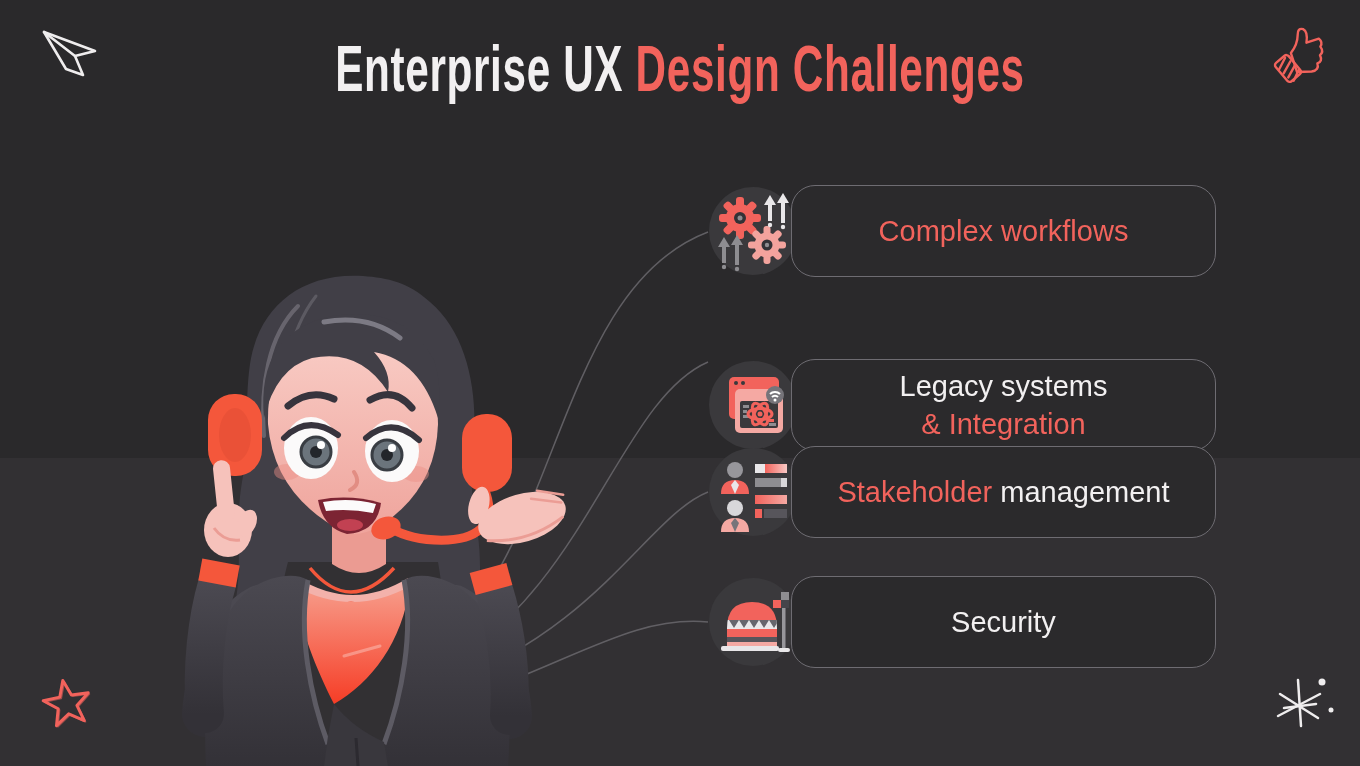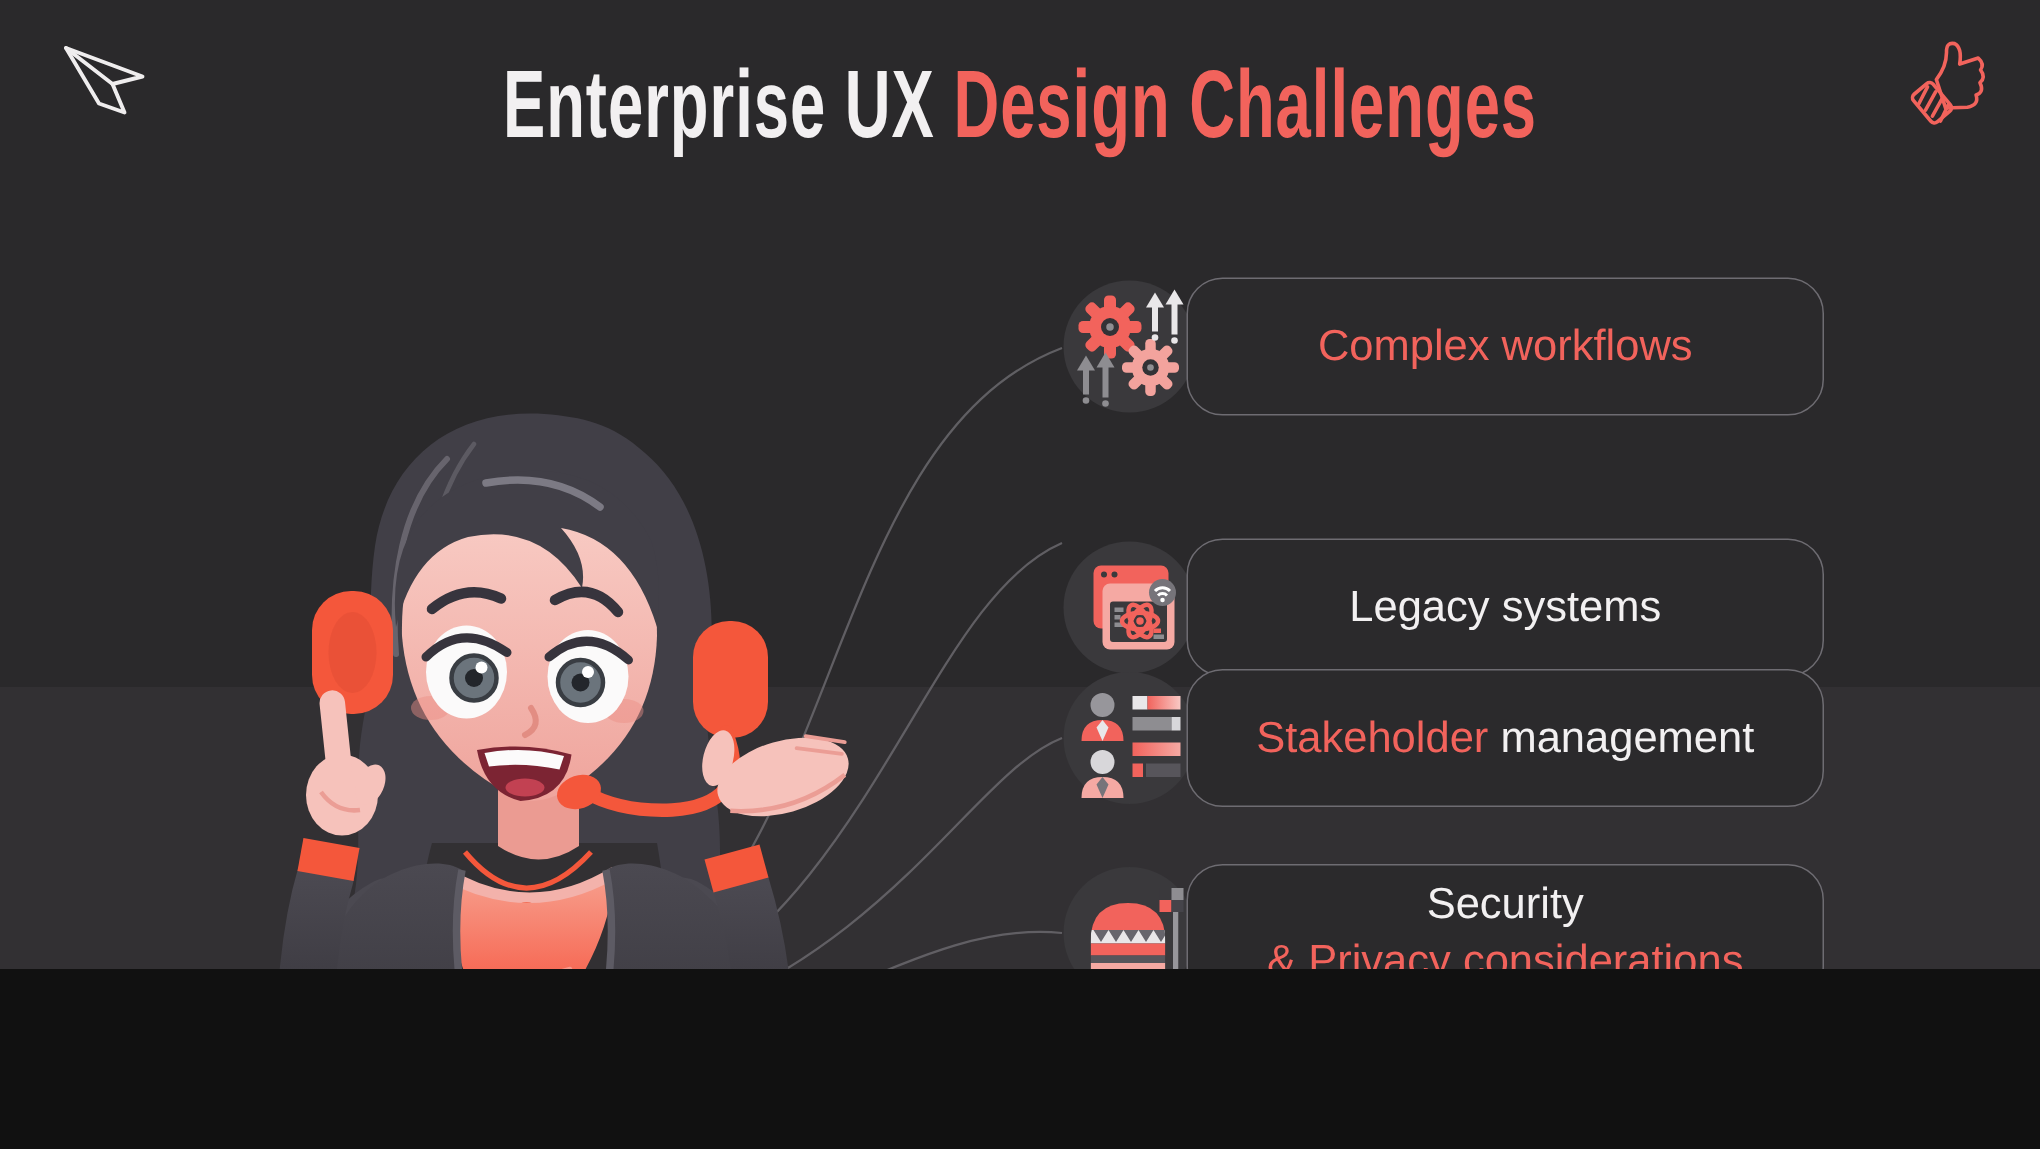--- a/index.html
+++ b/index.html
@@ -8,21 +8,21 @@
     --accent:#f2635c;
     --white:#f2f0f1;
     --circle:#3a393c;
     --card-border:#6e6c72;
     --card-bg:#2b2a2c;
     --connector:#6a686d;
   }
   *{margin:0;padding:0;box-sizing:border-box;}
   html,body{background:#111;}
   .stage{
-    position:relative;width:1360px;height:646px;overflow:hidden;
+    position:relative;width:1360px;height:766px;overflow:hidden;
     background:var(--bg-top);
     font-family:"Liberation Sans",sans-serif;
   }
   .band{
     position:absolute;left:0;top:458px;width:1360px;height:308px;
     background:var(--bg-band);
   }
   .connectors{position:absolute;left:0;top:0;width:1360px;height:766px;pointer-events:none;}
   .title{
     position:absolute;left:0;top:26px;width:1360px;text-align:center;
@@ -268,20 +268,21 @@
         <g>
           <circle cx="66" cy="34" r="9" fill="#76747a"></circle>
           <path d="M61,33 a7,7 0 0 1 10,0" stroke="#ffffff" stroke-width="2" fill="none"></path>
           <path d="M63,36 a4.2,4.2 0 0 1 6,0" stroke="#ffffff" stroke-width="2" fill="none"></path>
           <circle cx="66" cy="39" r="1.5" fill="#ffffff"></circle>
         </g>
       </svg>
     </div>
     <div class="card">
       <div class="card-line"><span class="seg-white">Legacy systems</span></div>
+      <div class="card-line"><span class="seg-accent">&amp; Integration</span></div>
     </div>
   </div>
 
   <div class="row row3">
     <div class="icon-circle">
       <svg width="88" height="88" viewBox="0 0 88 88">
         <defs>
           <linearGradient id="barG1" x1="0" y1="0" x2="1" y2="0">
               <stop offset="0" stop-color="#f2635c"></stop>
               <stop offset="1" stop-color="#f8c9c5"></stop>
@@ -339,21 +340,20 @@
           <rect x="64" y="14" width="8" height="8" fill="#3a393c"></rect>
             <rect x="72" y="14" width="8" height="8" fill="#8e8d91"></rect>
           <rect x="64" y="22" width="8" height="8" fill="#f2635c"></rect>
             <rect x="72" y="22" width="8" height="8" fill="#45444a"></rect>
         </g>
         <rect x="69" y="70" width="12" height="4" rx="2" fill="#e9e7e9"></rect>
       </svg>
     </div>
     <div class="card">
       <div class="card-line"><span class="seg-white">Security</span></div>
-      <div class="card-line"><span class="seg-accent">&amp; Privacy considerations</span></div>
     </div>
   </div>
 
   <svg class="doodle doodle-plane" width="72" height="66" viewBox="0 0 72 66">
     <g fill="none" stroke="#efedee" stroke-width="2.6" stroke-linejoin="round" stroke-linecap="round">
       <path d="M11,10 L62,29 L42,34 L50,53 L33,47 Z"></path>
       <path d="M11,10 L42,34"></path>
     </g>
   </svg>
 

